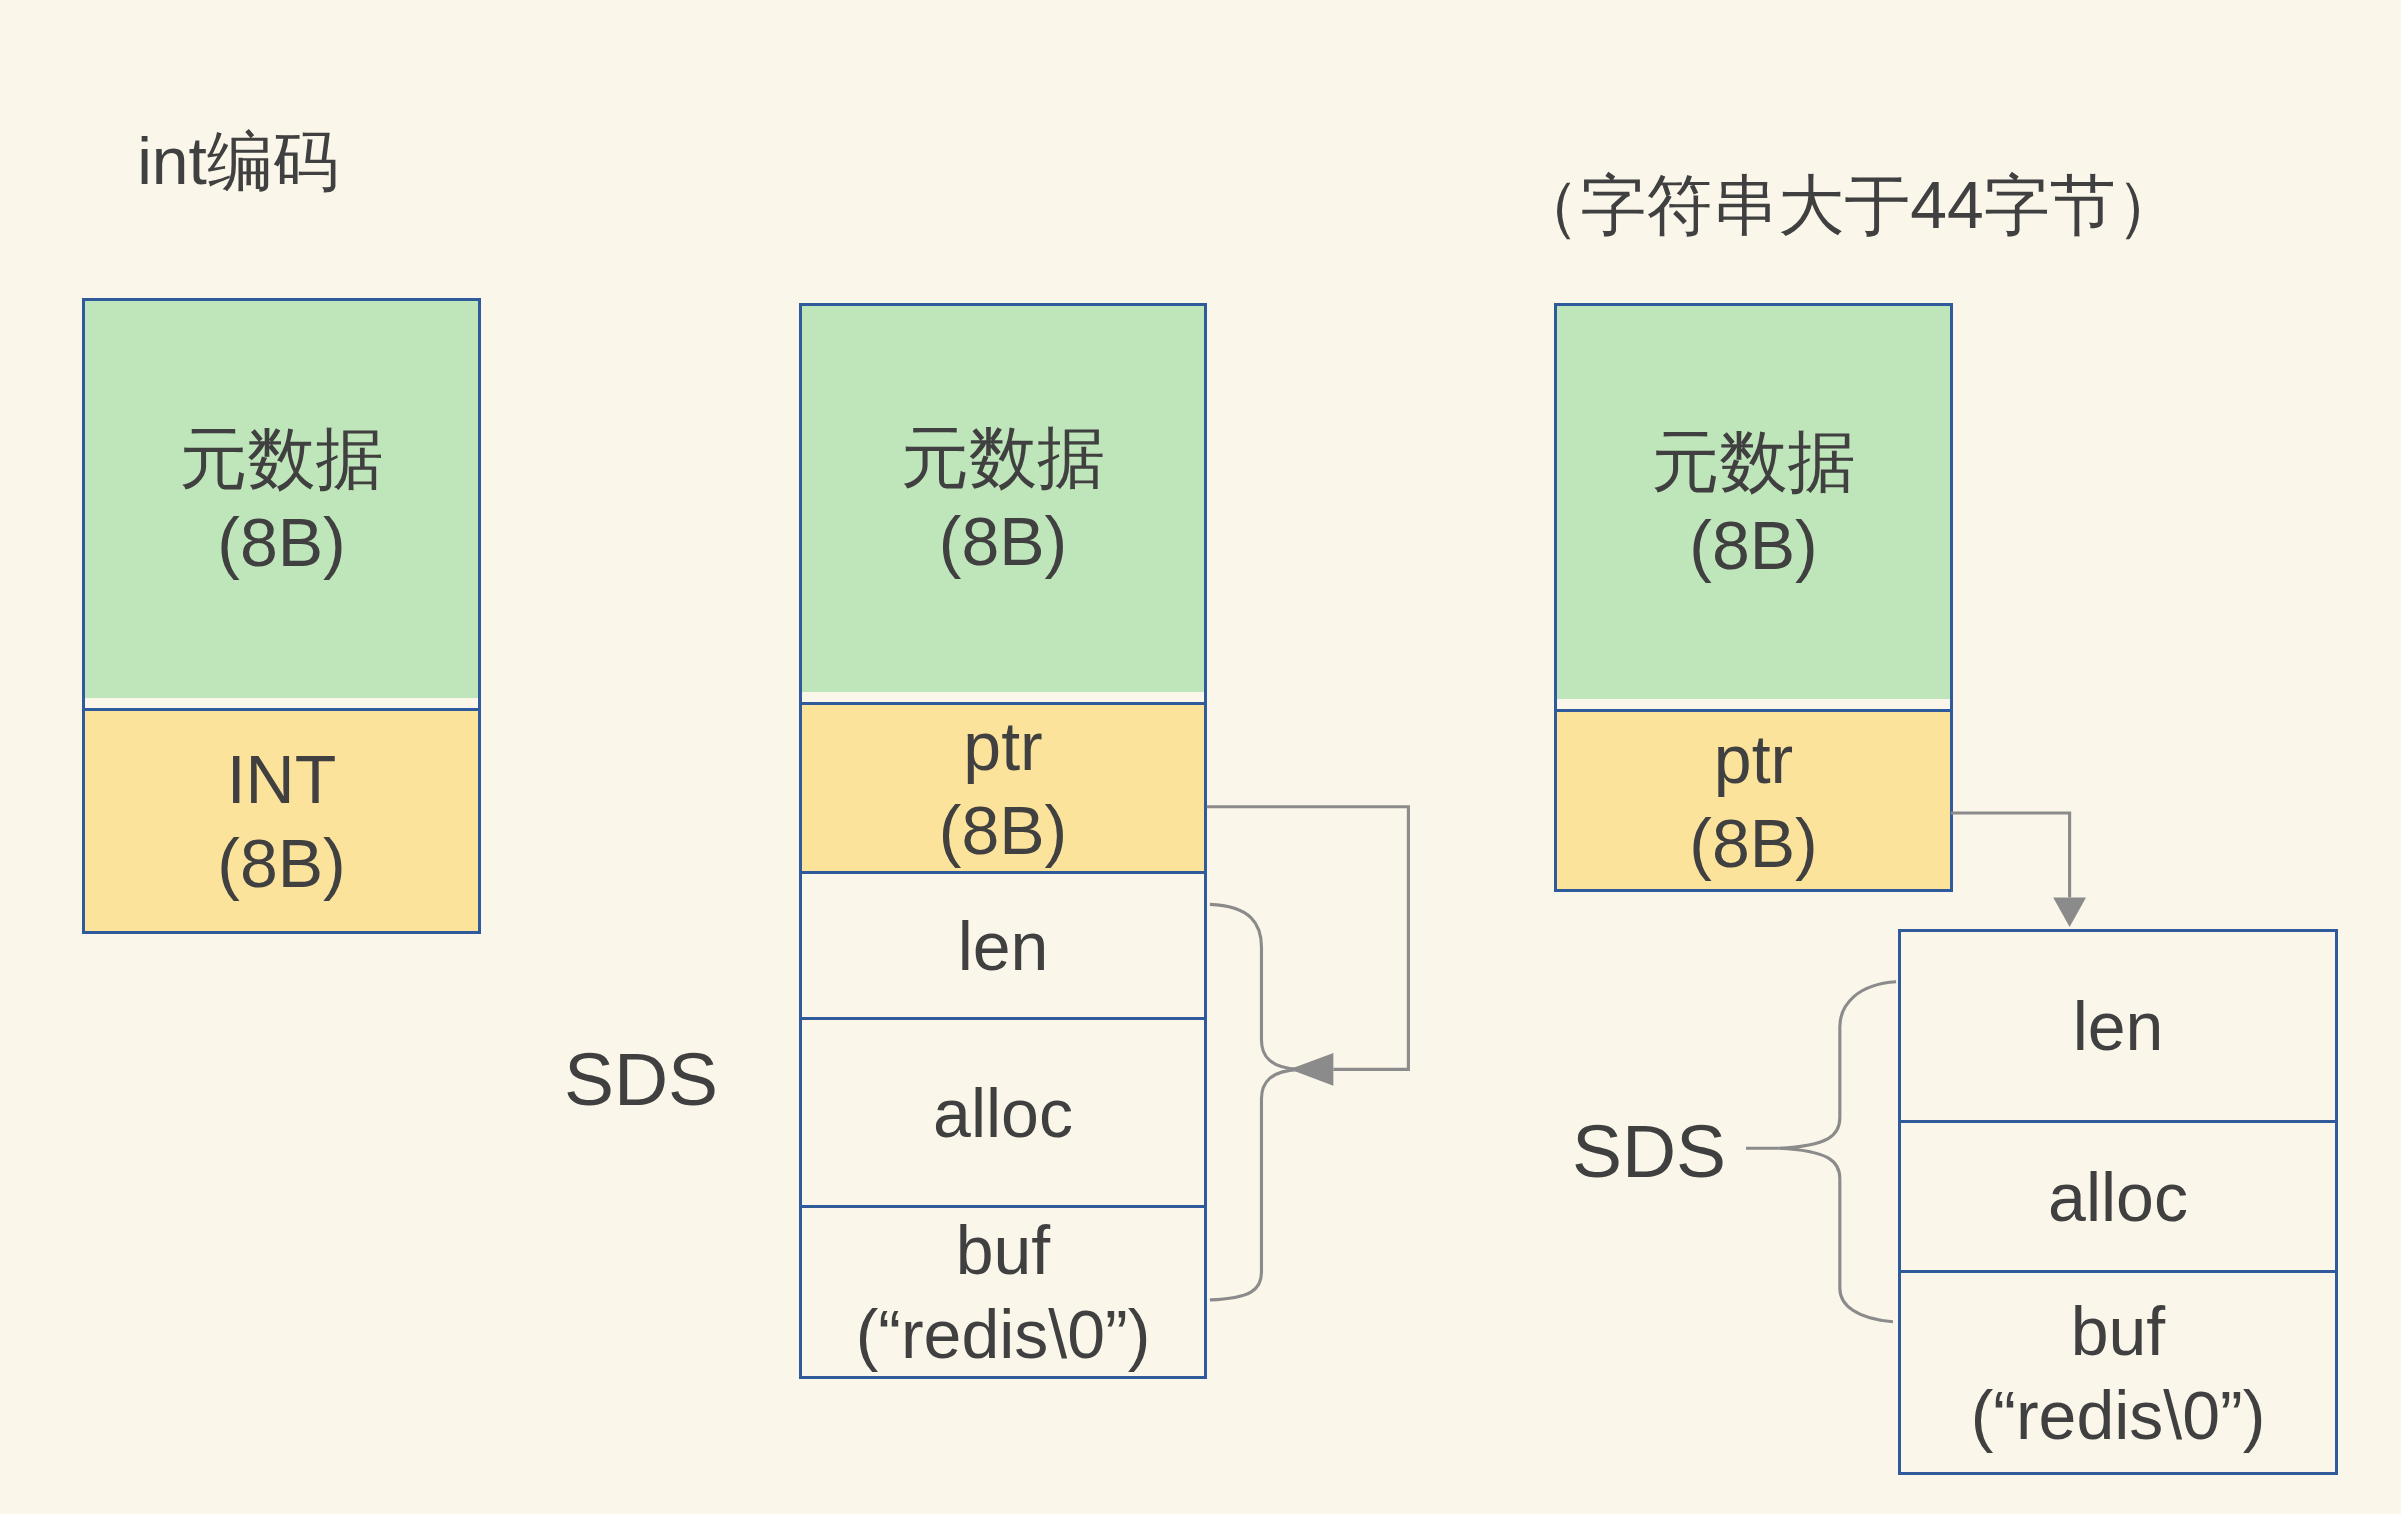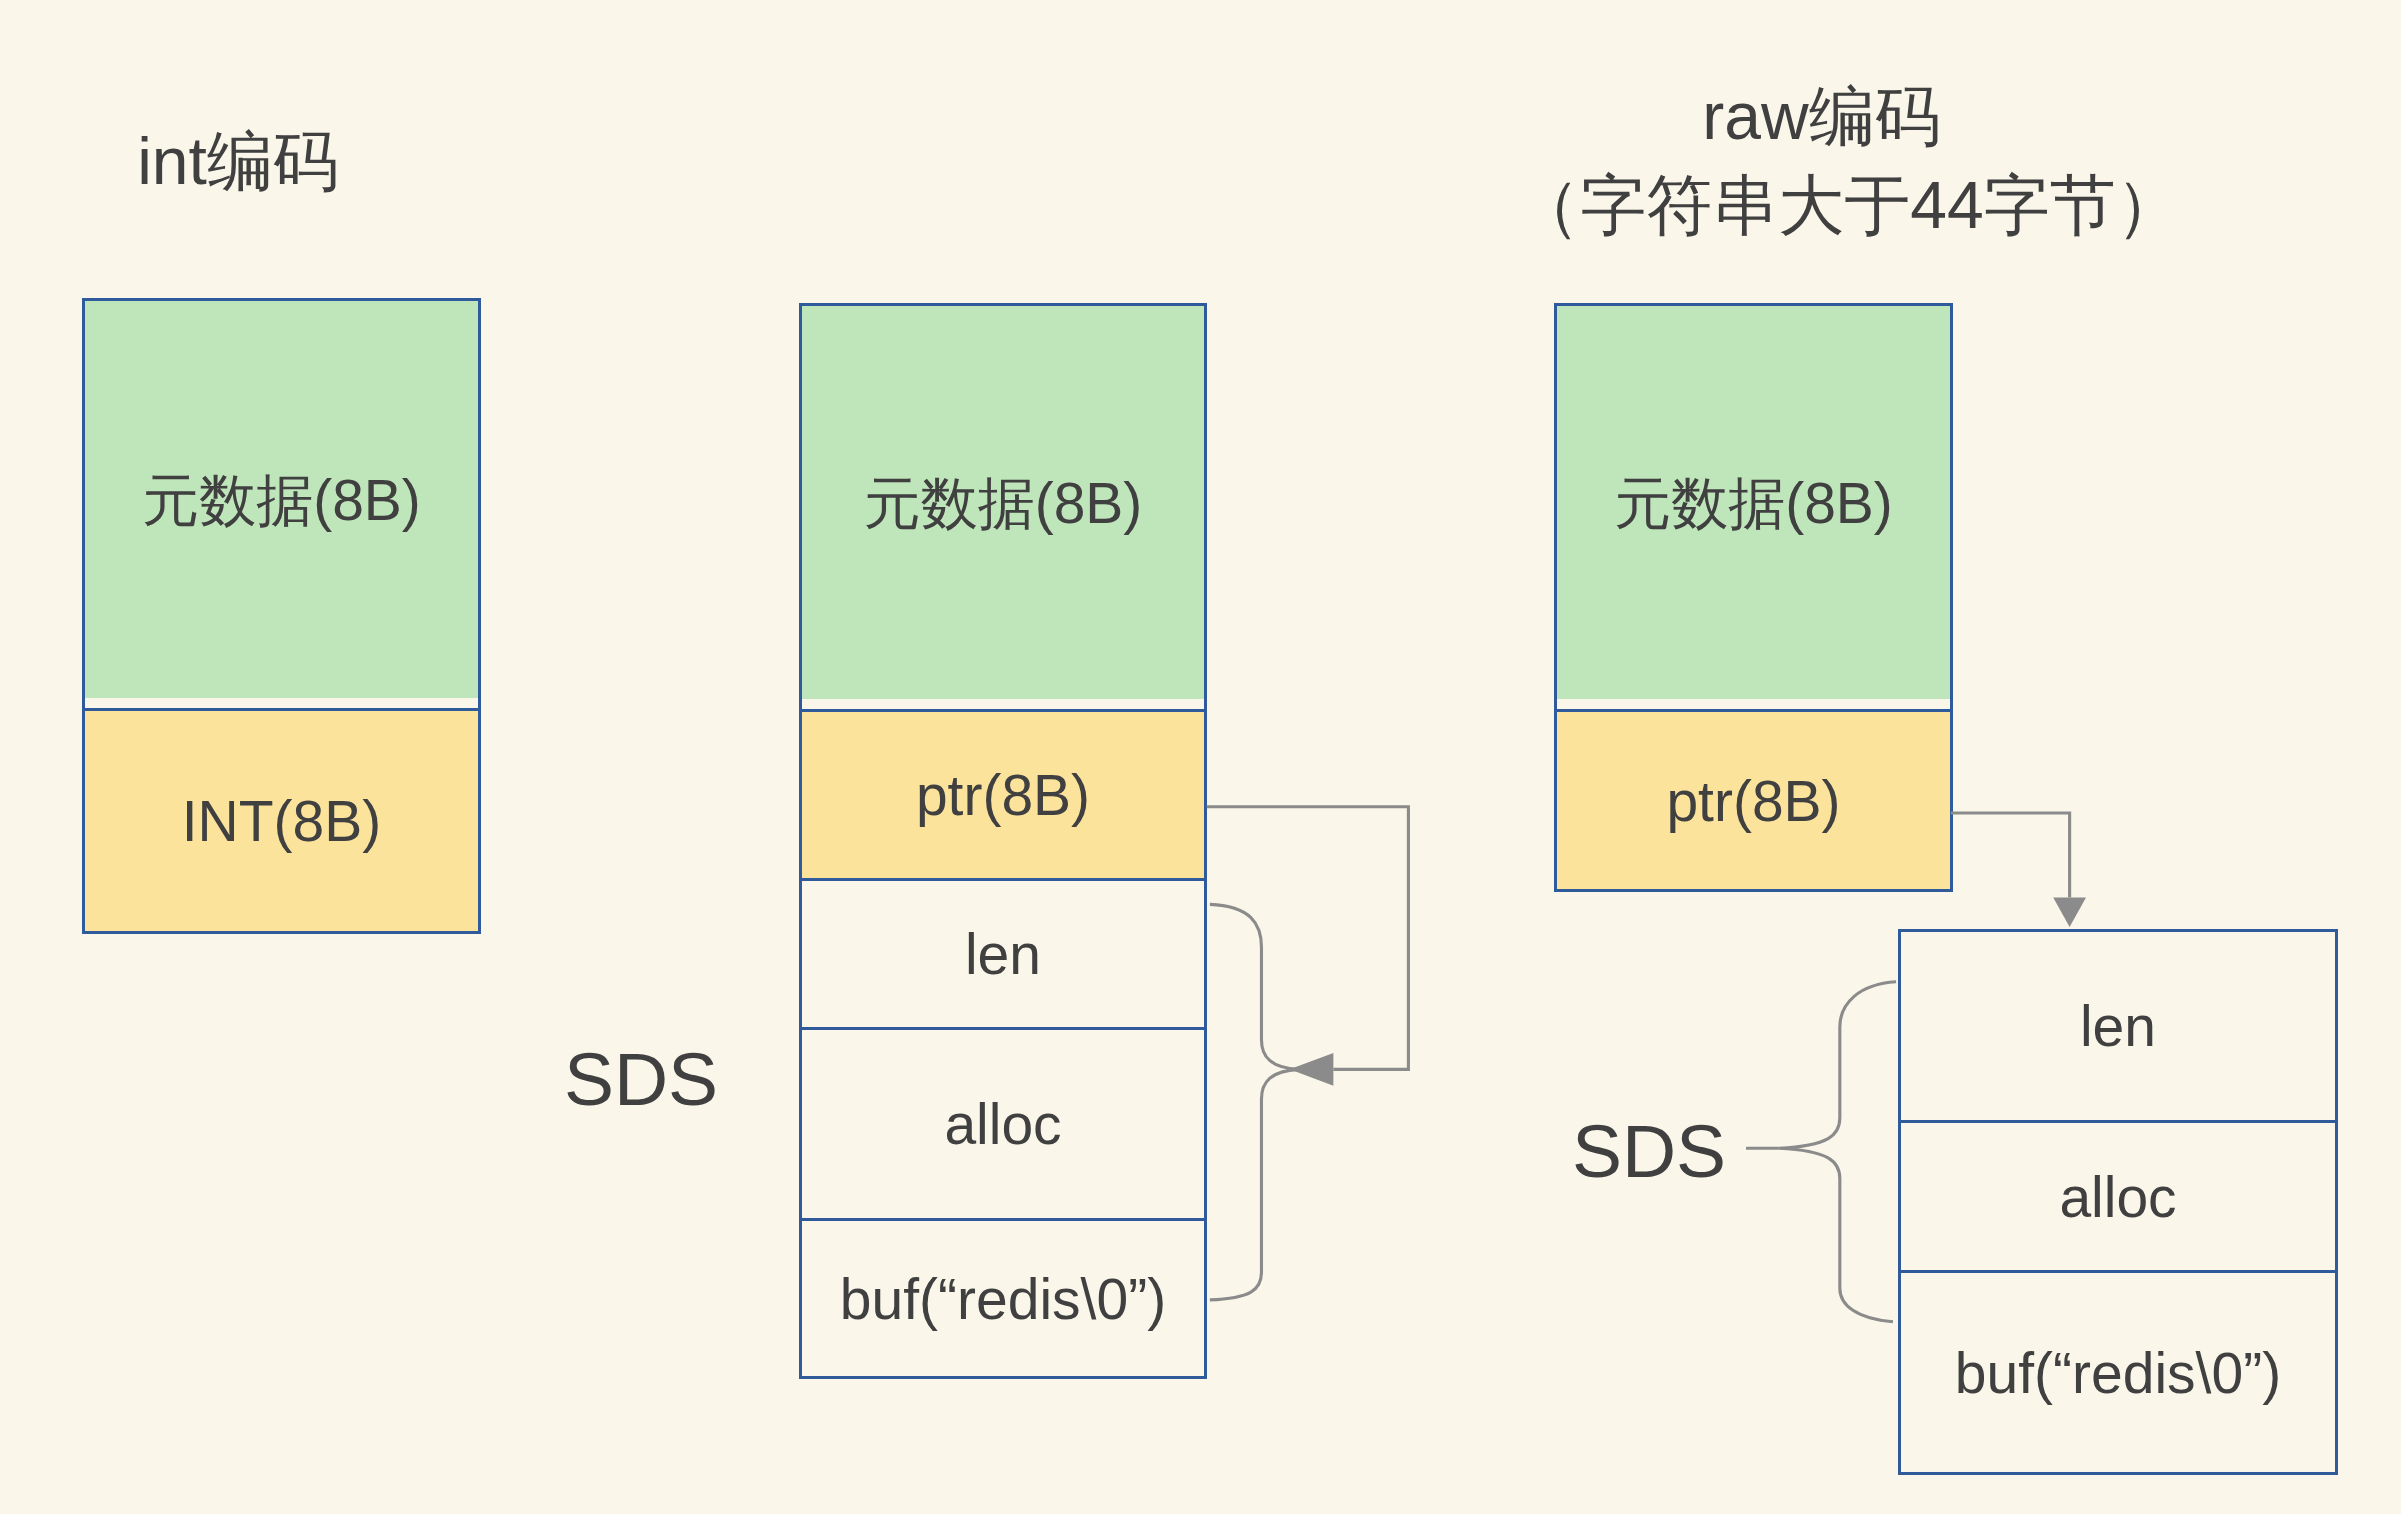--- a/index.html
+++ b/index.html
@@ -23,25 +23,25 @@
     position:absolute;
     border:3.9px solid #2F5B9D;
     box-sizing:border-box;
     display:flex;
     flex-direction:column;
     background:#FAF7EA;
   }
   .row{
     box-sizing:border-box;
     display:flex;
-    flex-direction:row;
+    flex-direction:column;
     align-items:center;
     justify-content:center;
     text-align:left;
-    font-size:57px;
+    font-size:68px;
     line-height:84px;
     white-space:nowrap;
   }
   .row + .row{border-top:3.1px solid #2F5B9D;}
   .row.green{background:#BFE5BB;}
   .row.yellow{background:#FCE39C;margin-top:10px;}
   .row.plain{background:#FAF7EA;}
   .flexfill{flex:1 1 auto;}
   .sds-label{
     position:absolute;
@@ -58,21 +58,20 @@
   .fillgray{fill:#8B8B8B;stroke:none;}
 </style>
 </head>
 <body>
 
 <div class="canvas">
 
   <div class="title" style="left:70px;top:117px;width:336px;">int编码</div>
 
 
-  <div class="title" style="left:1587px;top:72px;width:469px;">raw编码</div>
   <div class="title sub" style="left:1508px;top:161px;width:680px;">（字符串大于44字节）</div>
 
   <div class="box" style="left:82px;top:298px;width:399px;height:636px;">
     <div class="row green" style="height:397px;">
       <div>元数据</div>
       <div>(8B)</div>
     </div>
     <div class="row yellow flexfill">
       <div>INT</div>
       <div>(8B)</div>

